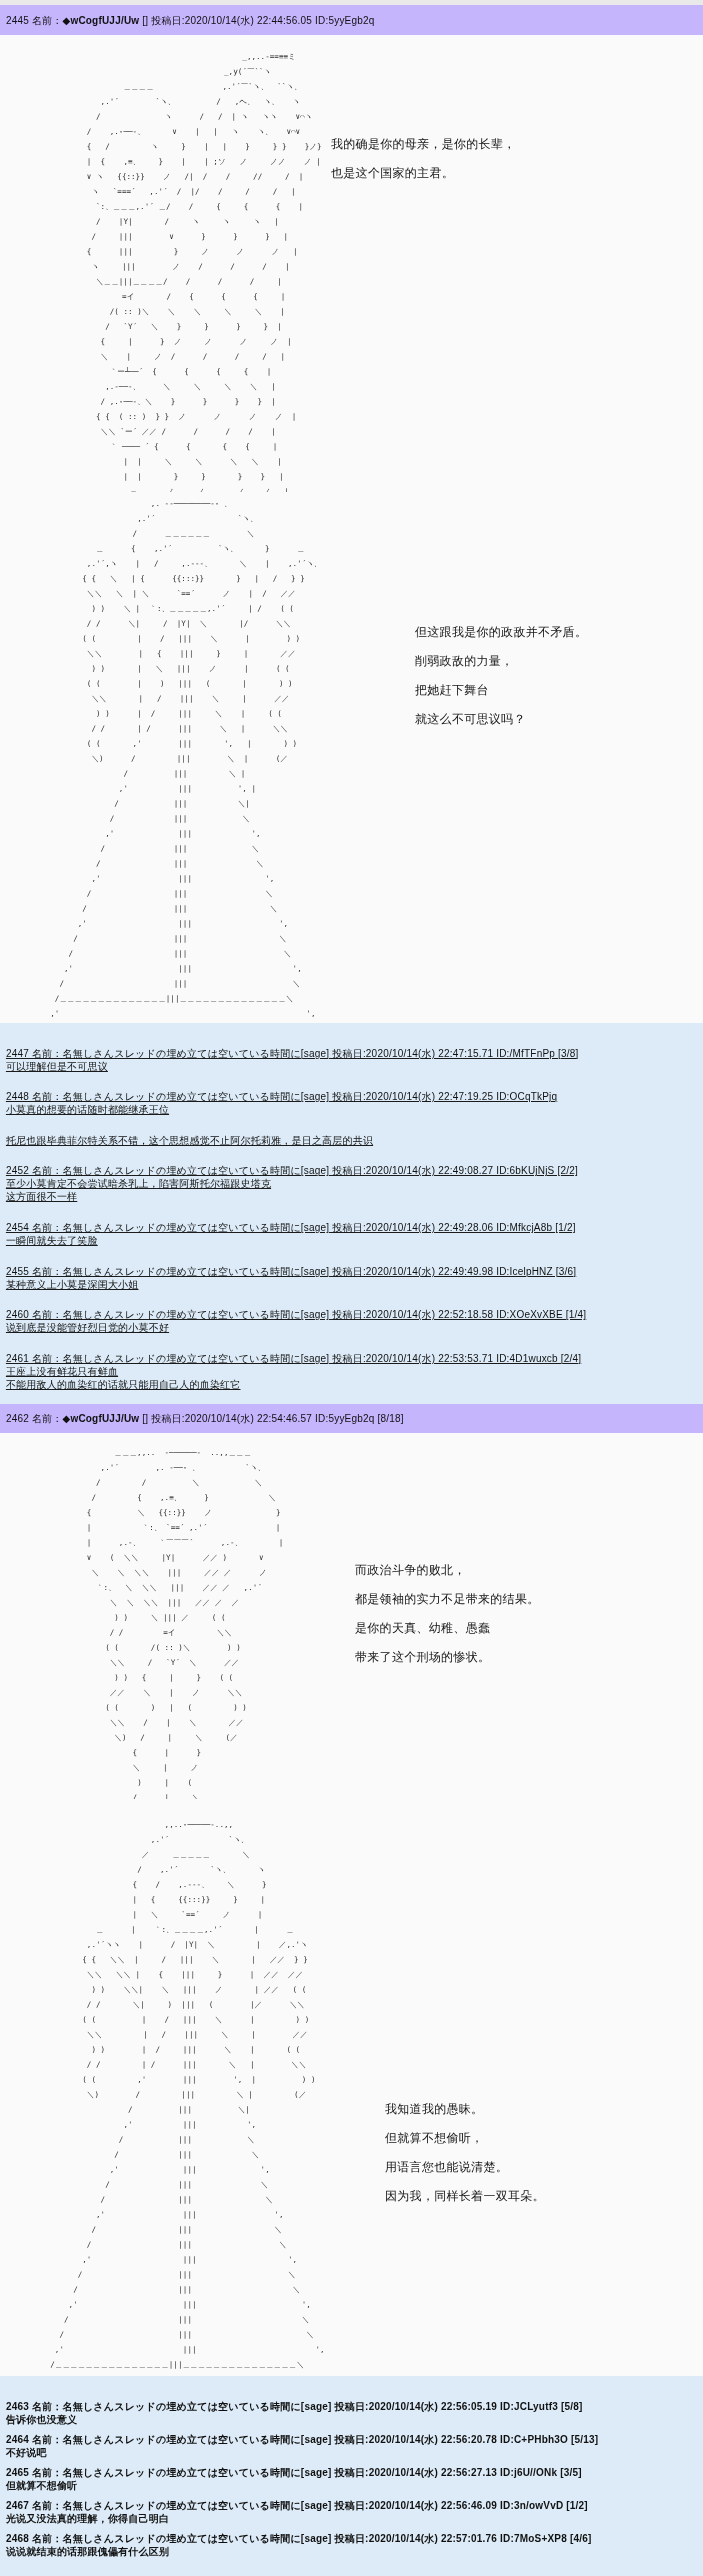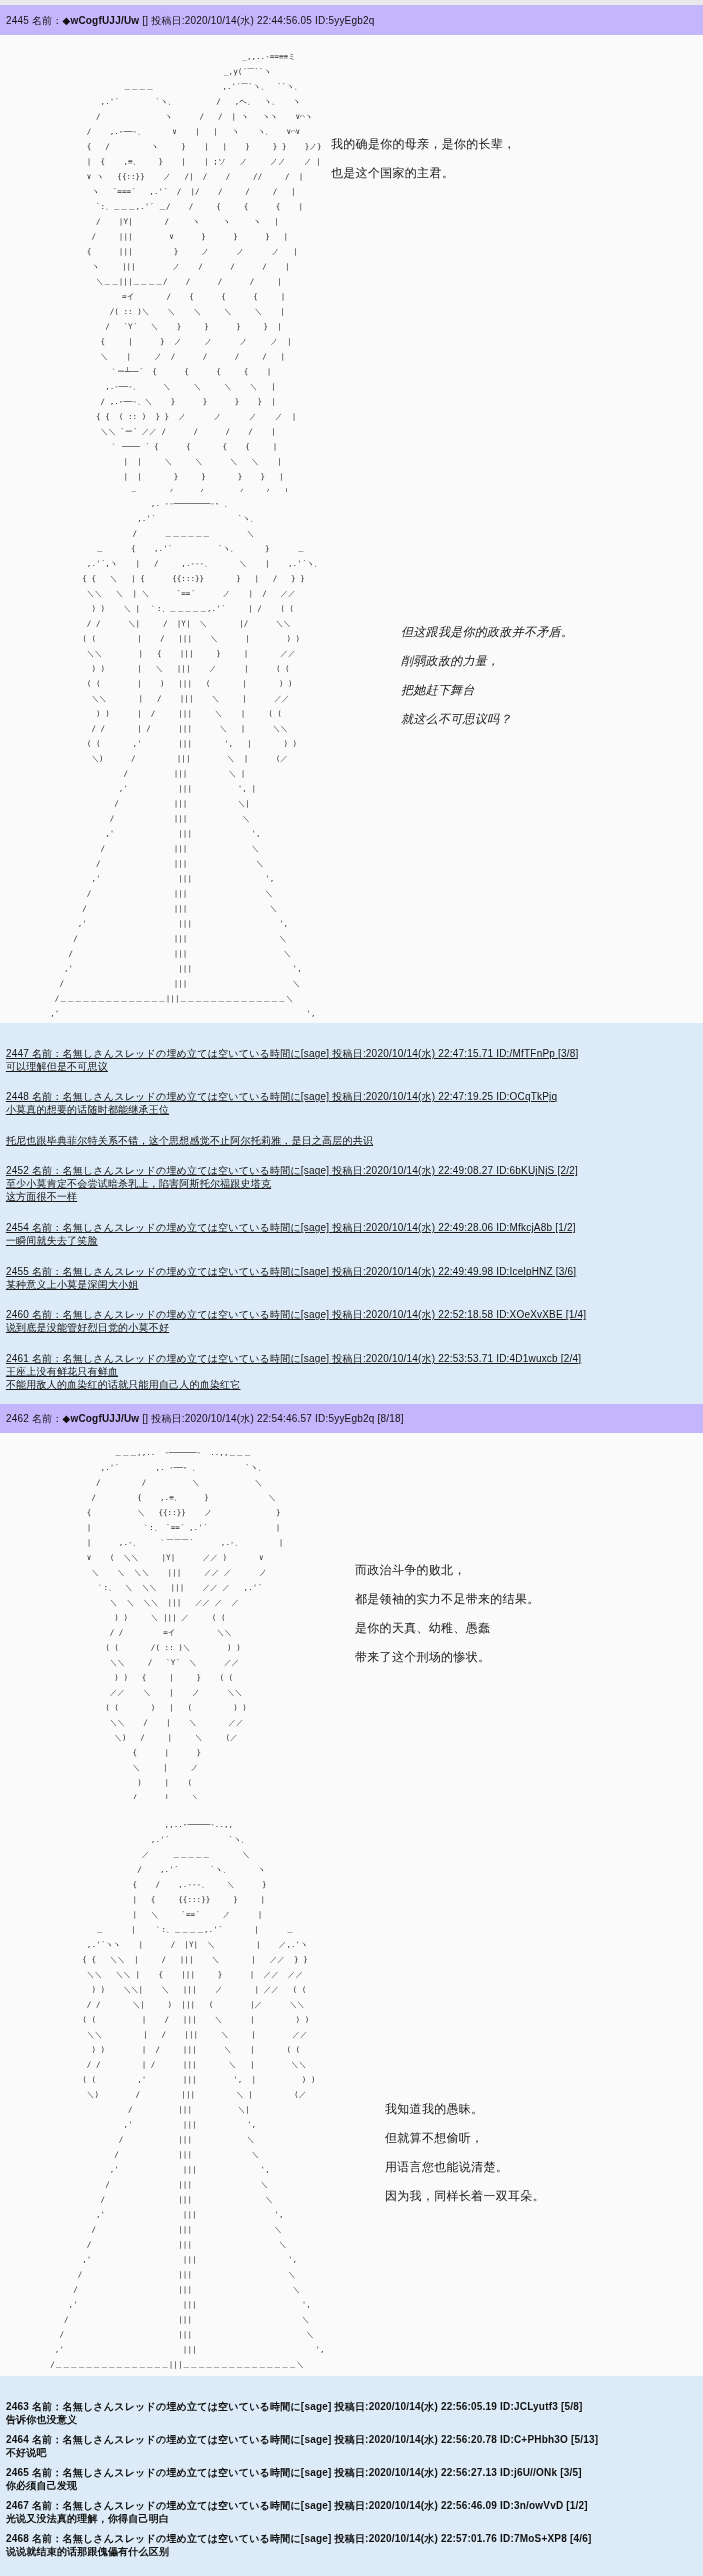--- a/index.html
+++ b/index.html
@@ -27,21 +27,21 @@
   }
   .aa-1{padding:14px 0 0 53px;}
   .aa-2{padding:3.5px 0 0 32px;}
   .aa-3{padding:11.7px 0 0 41px;}
   .aa-4{padding:17.6px 0 0 32px;}
   .speech{
     position:absolute;white-space:pre-line;
     font-size:12px;line-height:29px;letter-spacing:0.3px;color:#151515;
   }
   .speech-1{left:331px;top:95px;}
-  .speech-2{left:401px;top:126px;font-style:italic;}
+  .speech-2{left:415px;top:126px;}
   .speech-3{left:355px;top:123px;}
   .speech-4{left:385px;top:296px;}
   .replies{
     box-sizing:border-box;background:#dcebf7;
     padding:23.5px 8.2px 0 5.9px;overflow:hidden;
   }
   .replies-1{height:381px;text-decoration:underline;}
   .replies-2{height:206px;font-weight:bold;}
   .reply{margin:0 0 17.6px 0;}
   .replies-2 .reply{margin-bottom:7px;}
@@ -264,21 +264,21 @@
   <div class="reply">
     <div class="reply-header">2463 名前：名無しさんスレッドの埋め立ては空いている時間に[sage] 投稿日:2020/10/14(水) 22:56:05.19 ID:JCLyutf3 [5/8]</div>
     <div class="reply-body">告诉你也没意义</div>
   </div>
   <div class="reply">
     <div class="reply-header">2464 名前：名無しさんスレッドの埋め立ては空いている時間に[sage] 投稿日:2020/10/14(水) 22:56:20.78 ID:C+PHbh3O [5/13]</div>
     <div class="reply-body">不好说吧</div>
   </div>
   <div class="reply">
     <div class="reply-header">2465 名前：名無しさんスレッドの埋め立ては空いている時間に[sage] 投稿日:2020/10/14(水) 22:56:27.13 ID:j6U//ONk [3/5]</div>
-    <div class="reply-body">你必须自己发现</div>
+    <div class="reply-body">但就算不想偷听</div>
   </div>
   <div class="reply">
     <div class="reply-header">2467 名前：名無しさんスレッドの埋め立ては空いている時間に[sage] 投稿日:2020/10/14(水) 22:56:46.09 ID:3n/owVvD [1/2]</div>
     <div class="reply-body">光说又没法真的理解，你得自己明白</div>
   </div>
   <div class="reply">
     <div class="reply-header">2468 名前：名無しさんスレッドの埋め立ては空いている時間に[sage] 投稿日:2020/10/14(水) 22:57:01.76 ID:7MoS+XP8 [4/6]</div>
     <div class="reply-body">说说就结束的话那跟傀儡有什么区别</div>
   </div>
 </section>

